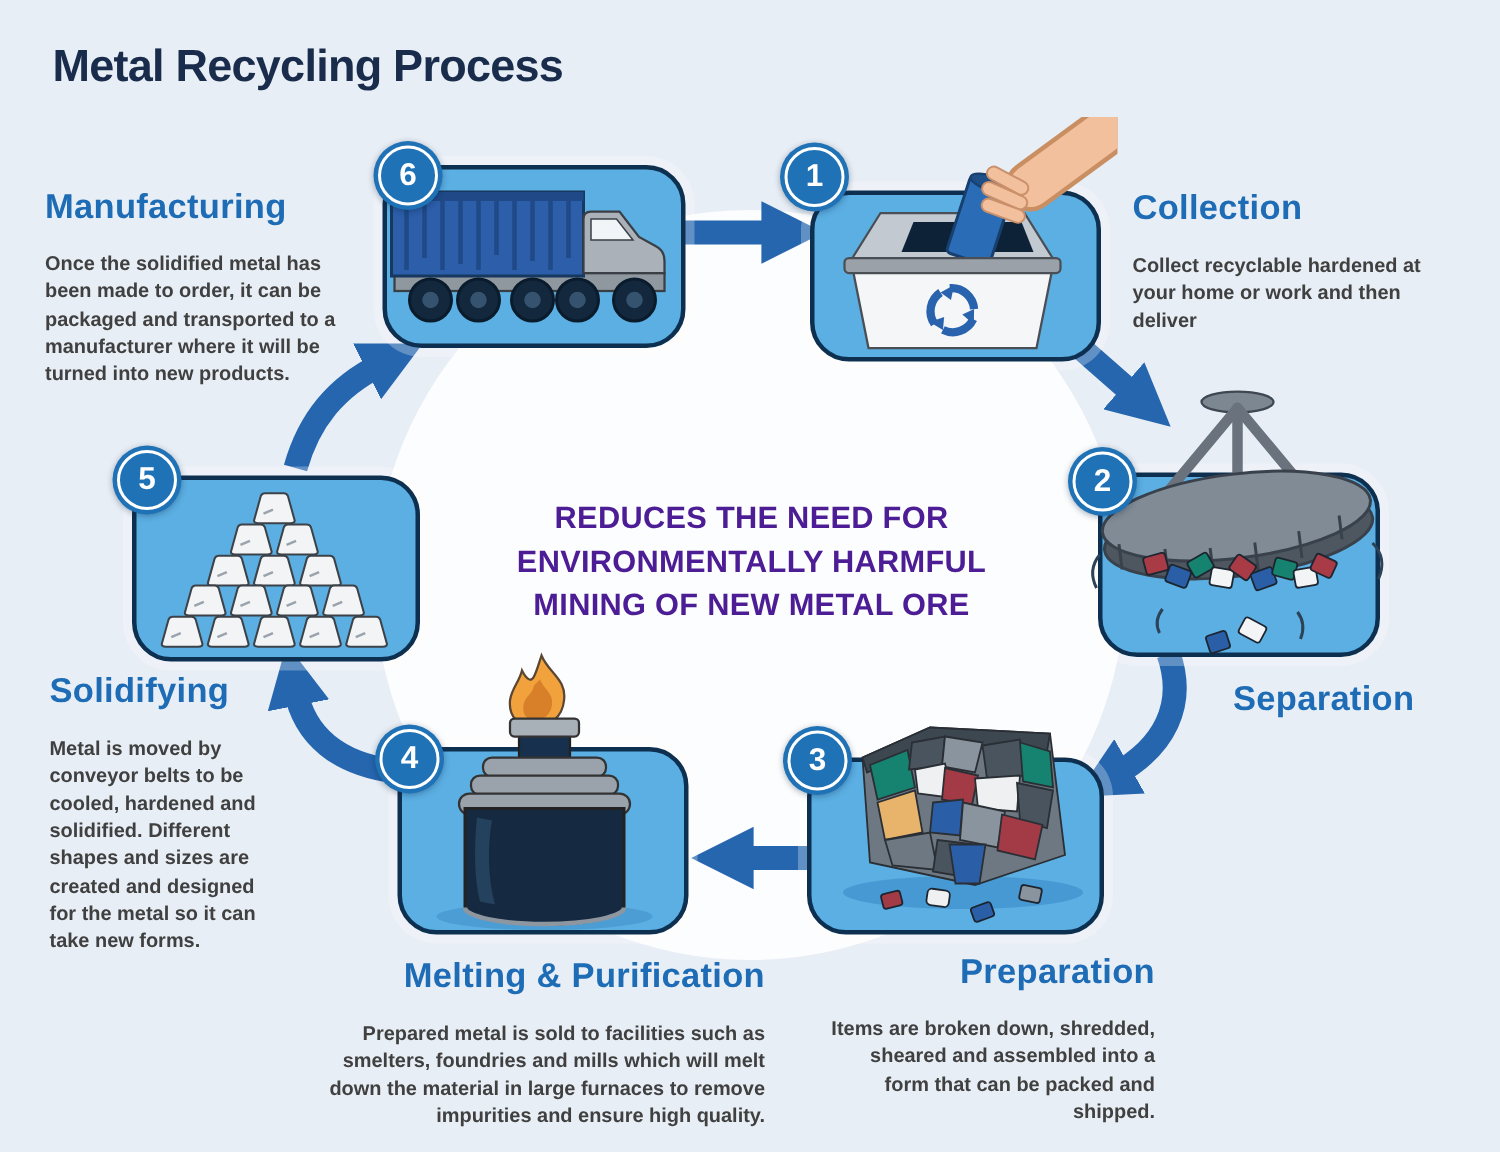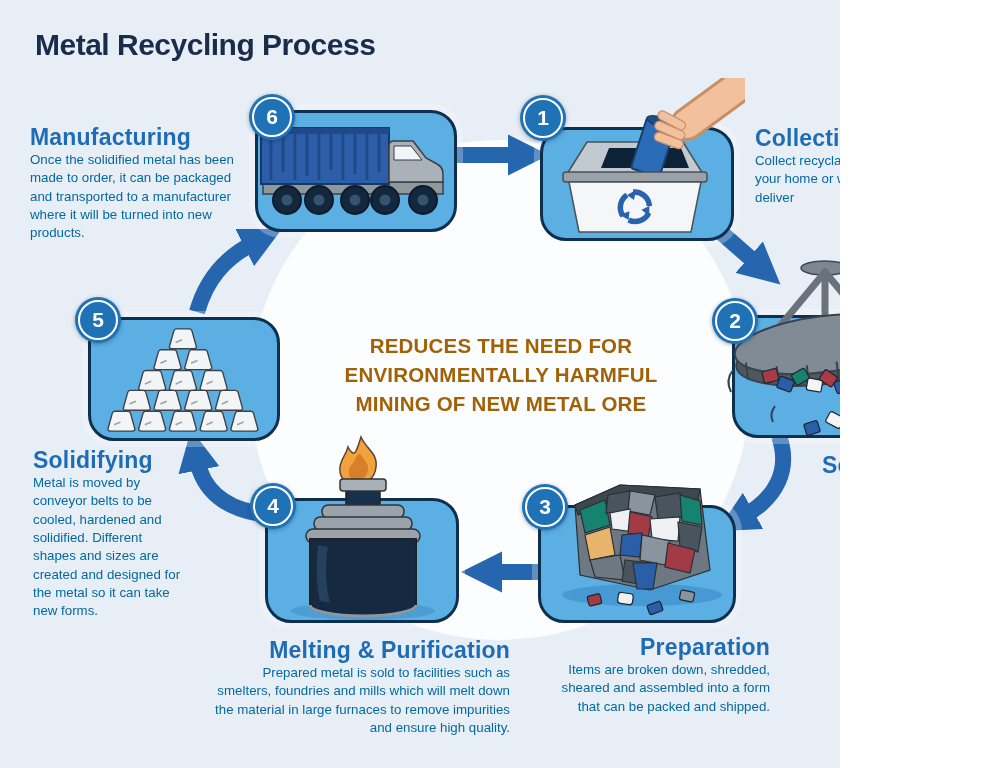--- a/index.html
+++ b/index.html
@@ -1,35 +1,35 @@
 <!DOCTYPE html>
 <html><head>
 <meta charset="utf-8">
 <style>
   html,body{margin:0;padding:0;}
   body{font-family:"Liberation Sans", sans-serif;}
-  #stage{position:relative;width:840px;height:768px;background:#e8eef5;overflow:hidden;}
+  #stage{position:relative;width:1000px;height:768px;background:#e8eef5;overflow:hidden;}
   .circle{position:absolute;left:250px;top:140px;width:500px;height:500px;border-radius:50%;background:#fcfdfe;z-index:0;}
   #arrows{position:absolute;left:0;top:0;z-index:1;pointer-events:none;}
   .card{position:absolute;background:#5bafe3;border:3px solid #0e3050;border-radius:26px;z-index:2;
         box-shadow:0 0 0 6px rgba(255,255,255,0.28);}
   .icon{position:absolute;z-index:3;}
   .badge{position:absolute;width:46px;height:46px;background:#1f72b5;border-radius:50%;z-index:5;
          box-shadow:0 1px 4px rgba(10,30,60,.35);}
   .badge::after{content:"";position:absolute;inset:3px;border:2.5px solid #ffffff;border-radius:50%;}
   .badge span{position:absolute;inset:0;display:flex;align-items:center;justify-content:center;
               color:#ffffff;font-size:21px;font-weight:bold;}
   .page-title{position:absolute;left:35px;top:28px;font-size:30px;font-weight:800;color:#192c4b;
               letter-spacing:-0.5px;z-index:4;}
   .tb{position:absolute;z-index:4;}
   .tb h3{margin:0;color:#1e6cb5;font-size:23px;font-weight:bold;letter-spacing:0.2px;}
-  .tb p{margin:0 0 0;color:#0369a1;font-size:13.3px;line-height:1.38;}
+  .tb p{margin:16px 0 0;color:#404040;font-size:13.3px;line-height:1.38;font-weight:bold;}
   .ta-r{text-align:left;} .ta-l{text-align:left;} .ta-c{text-align:right;}
   .center-msg{position:absolute;left:325px;top:331px;width:352px;text-align:center;z-index:4;
-              font-size:20.5px;font-weight:bold;color:#a16207;line-height:1.42;letter-spacing:0.2px;}
+              font-size:20.5px;font-weight:bold;color:#4c1d95;line-height:1.42;letter-spacing:0.2px;}
 </style>
 </head>
 <body>
 
 <div id="stage">
 
   <div class="page-title">Metal Recycling Process</div>
 
   <div class="circle"></div>
 

